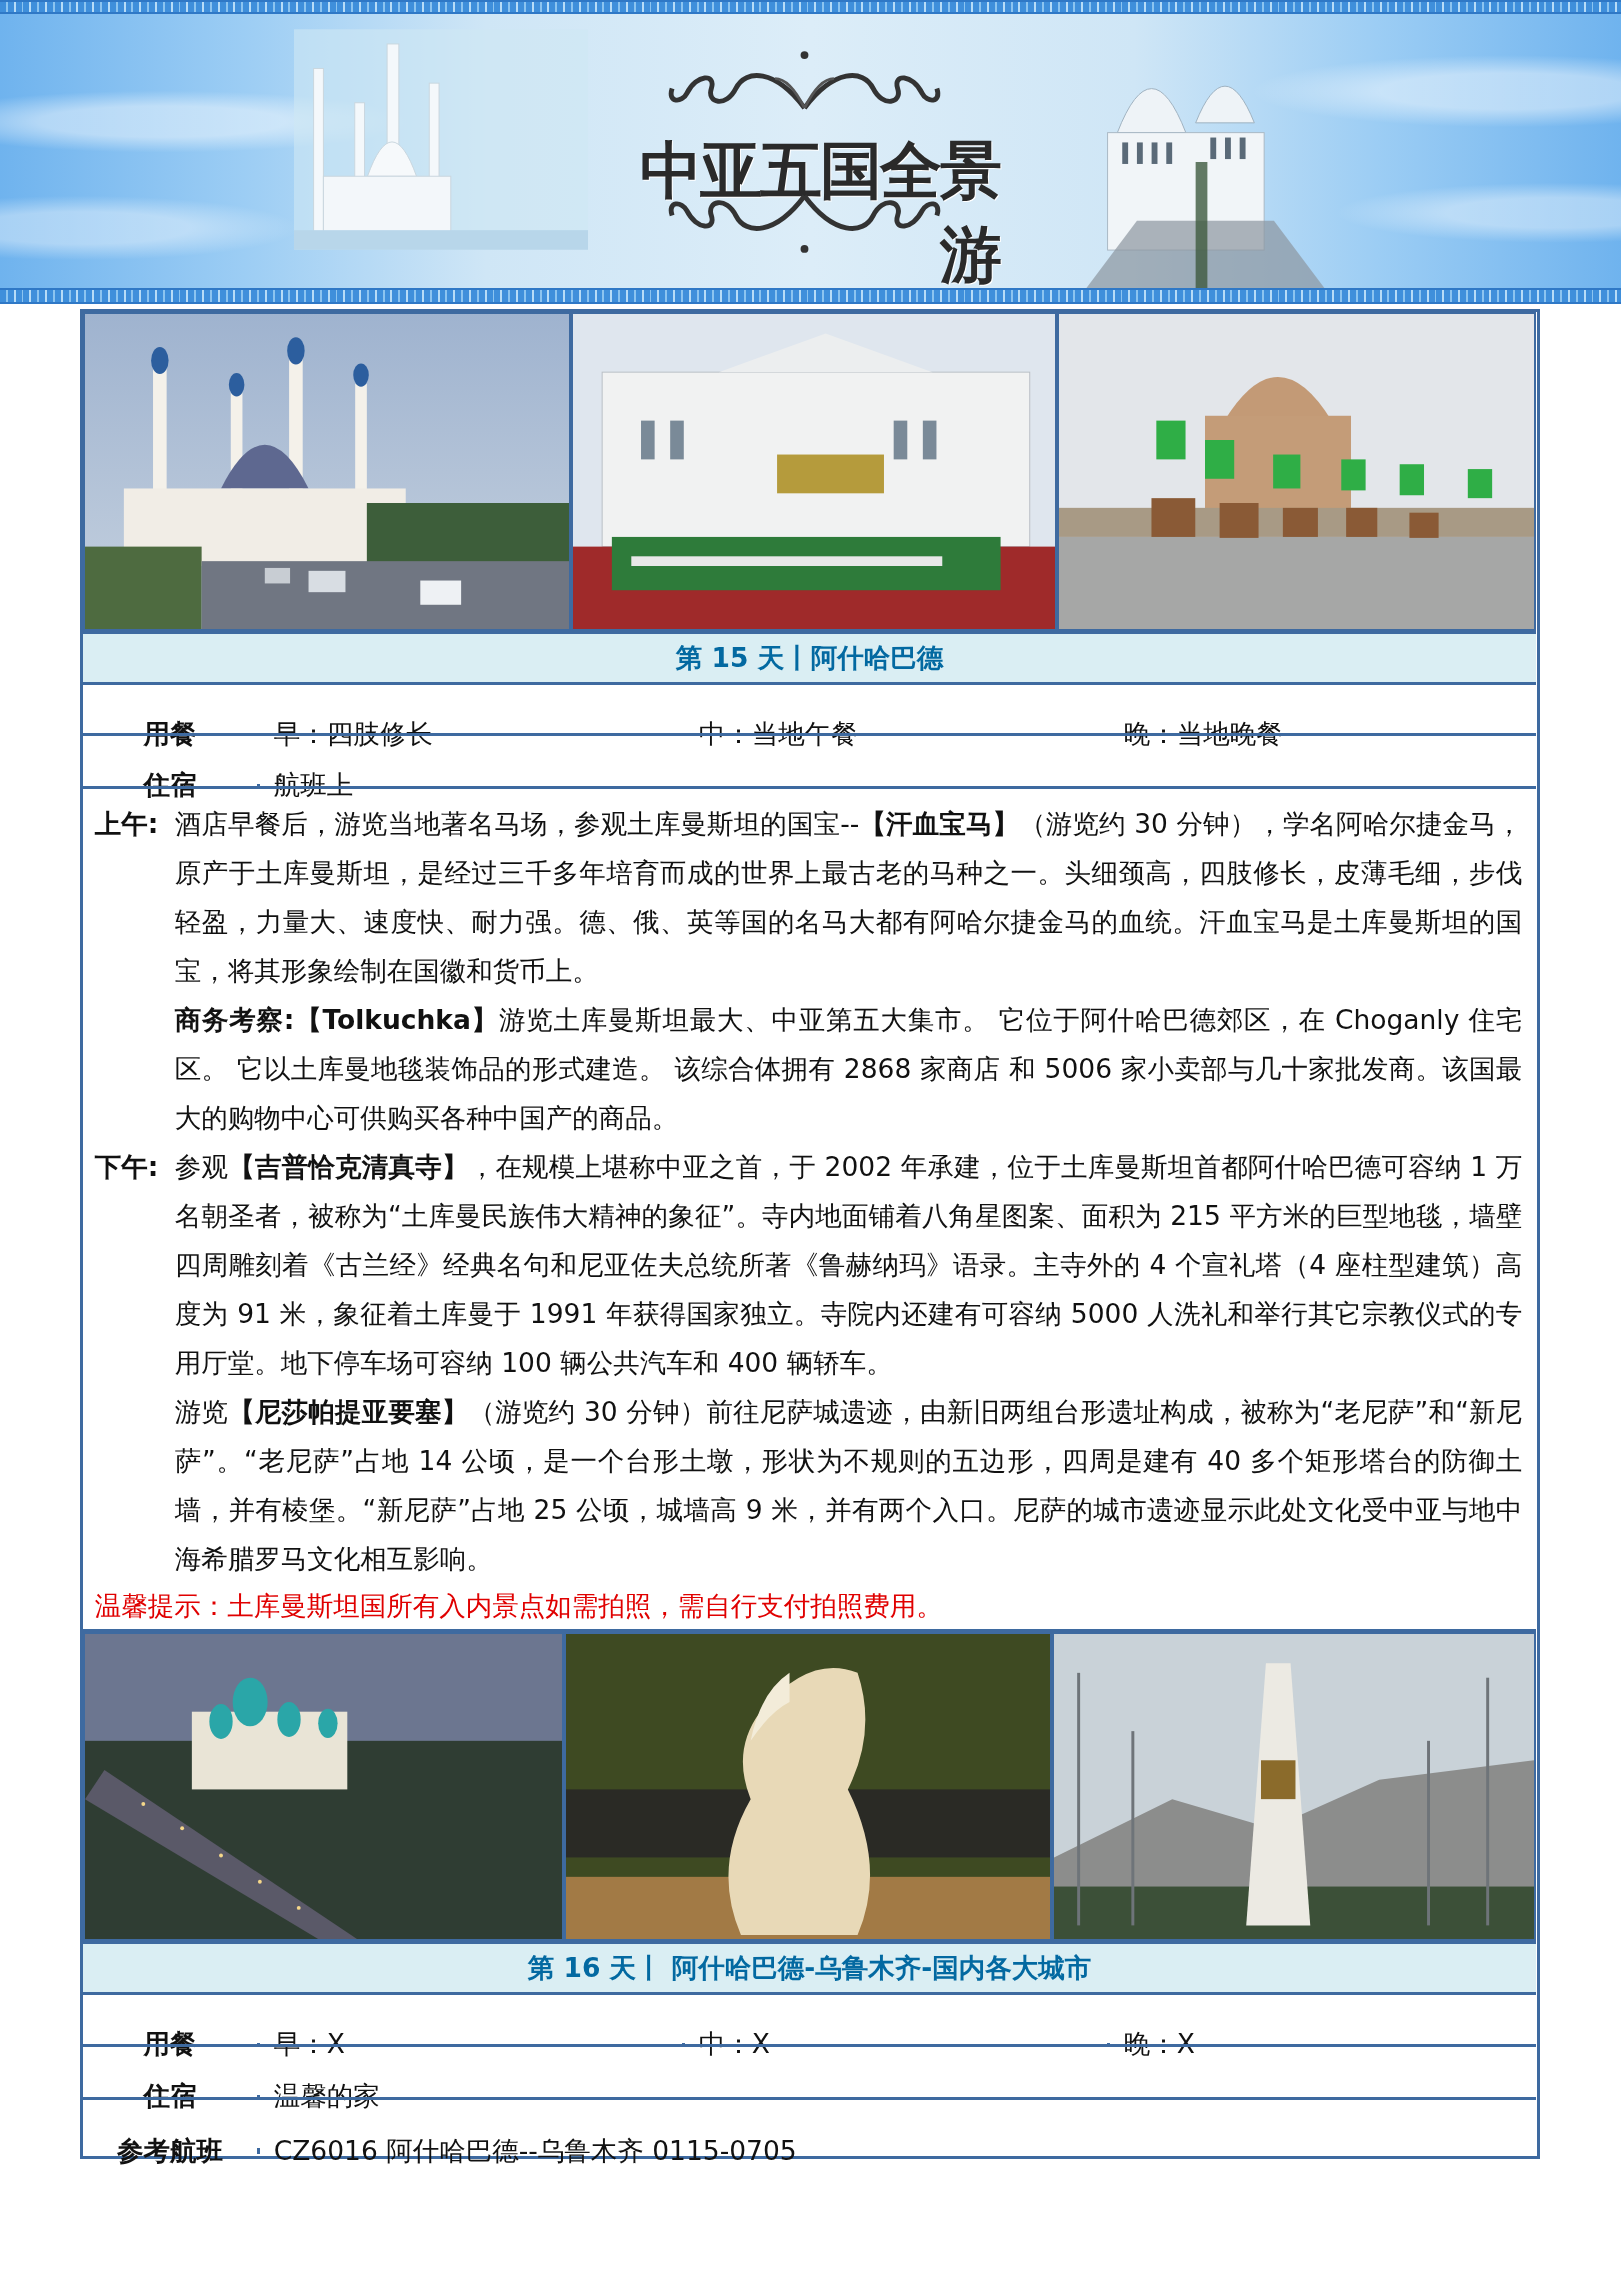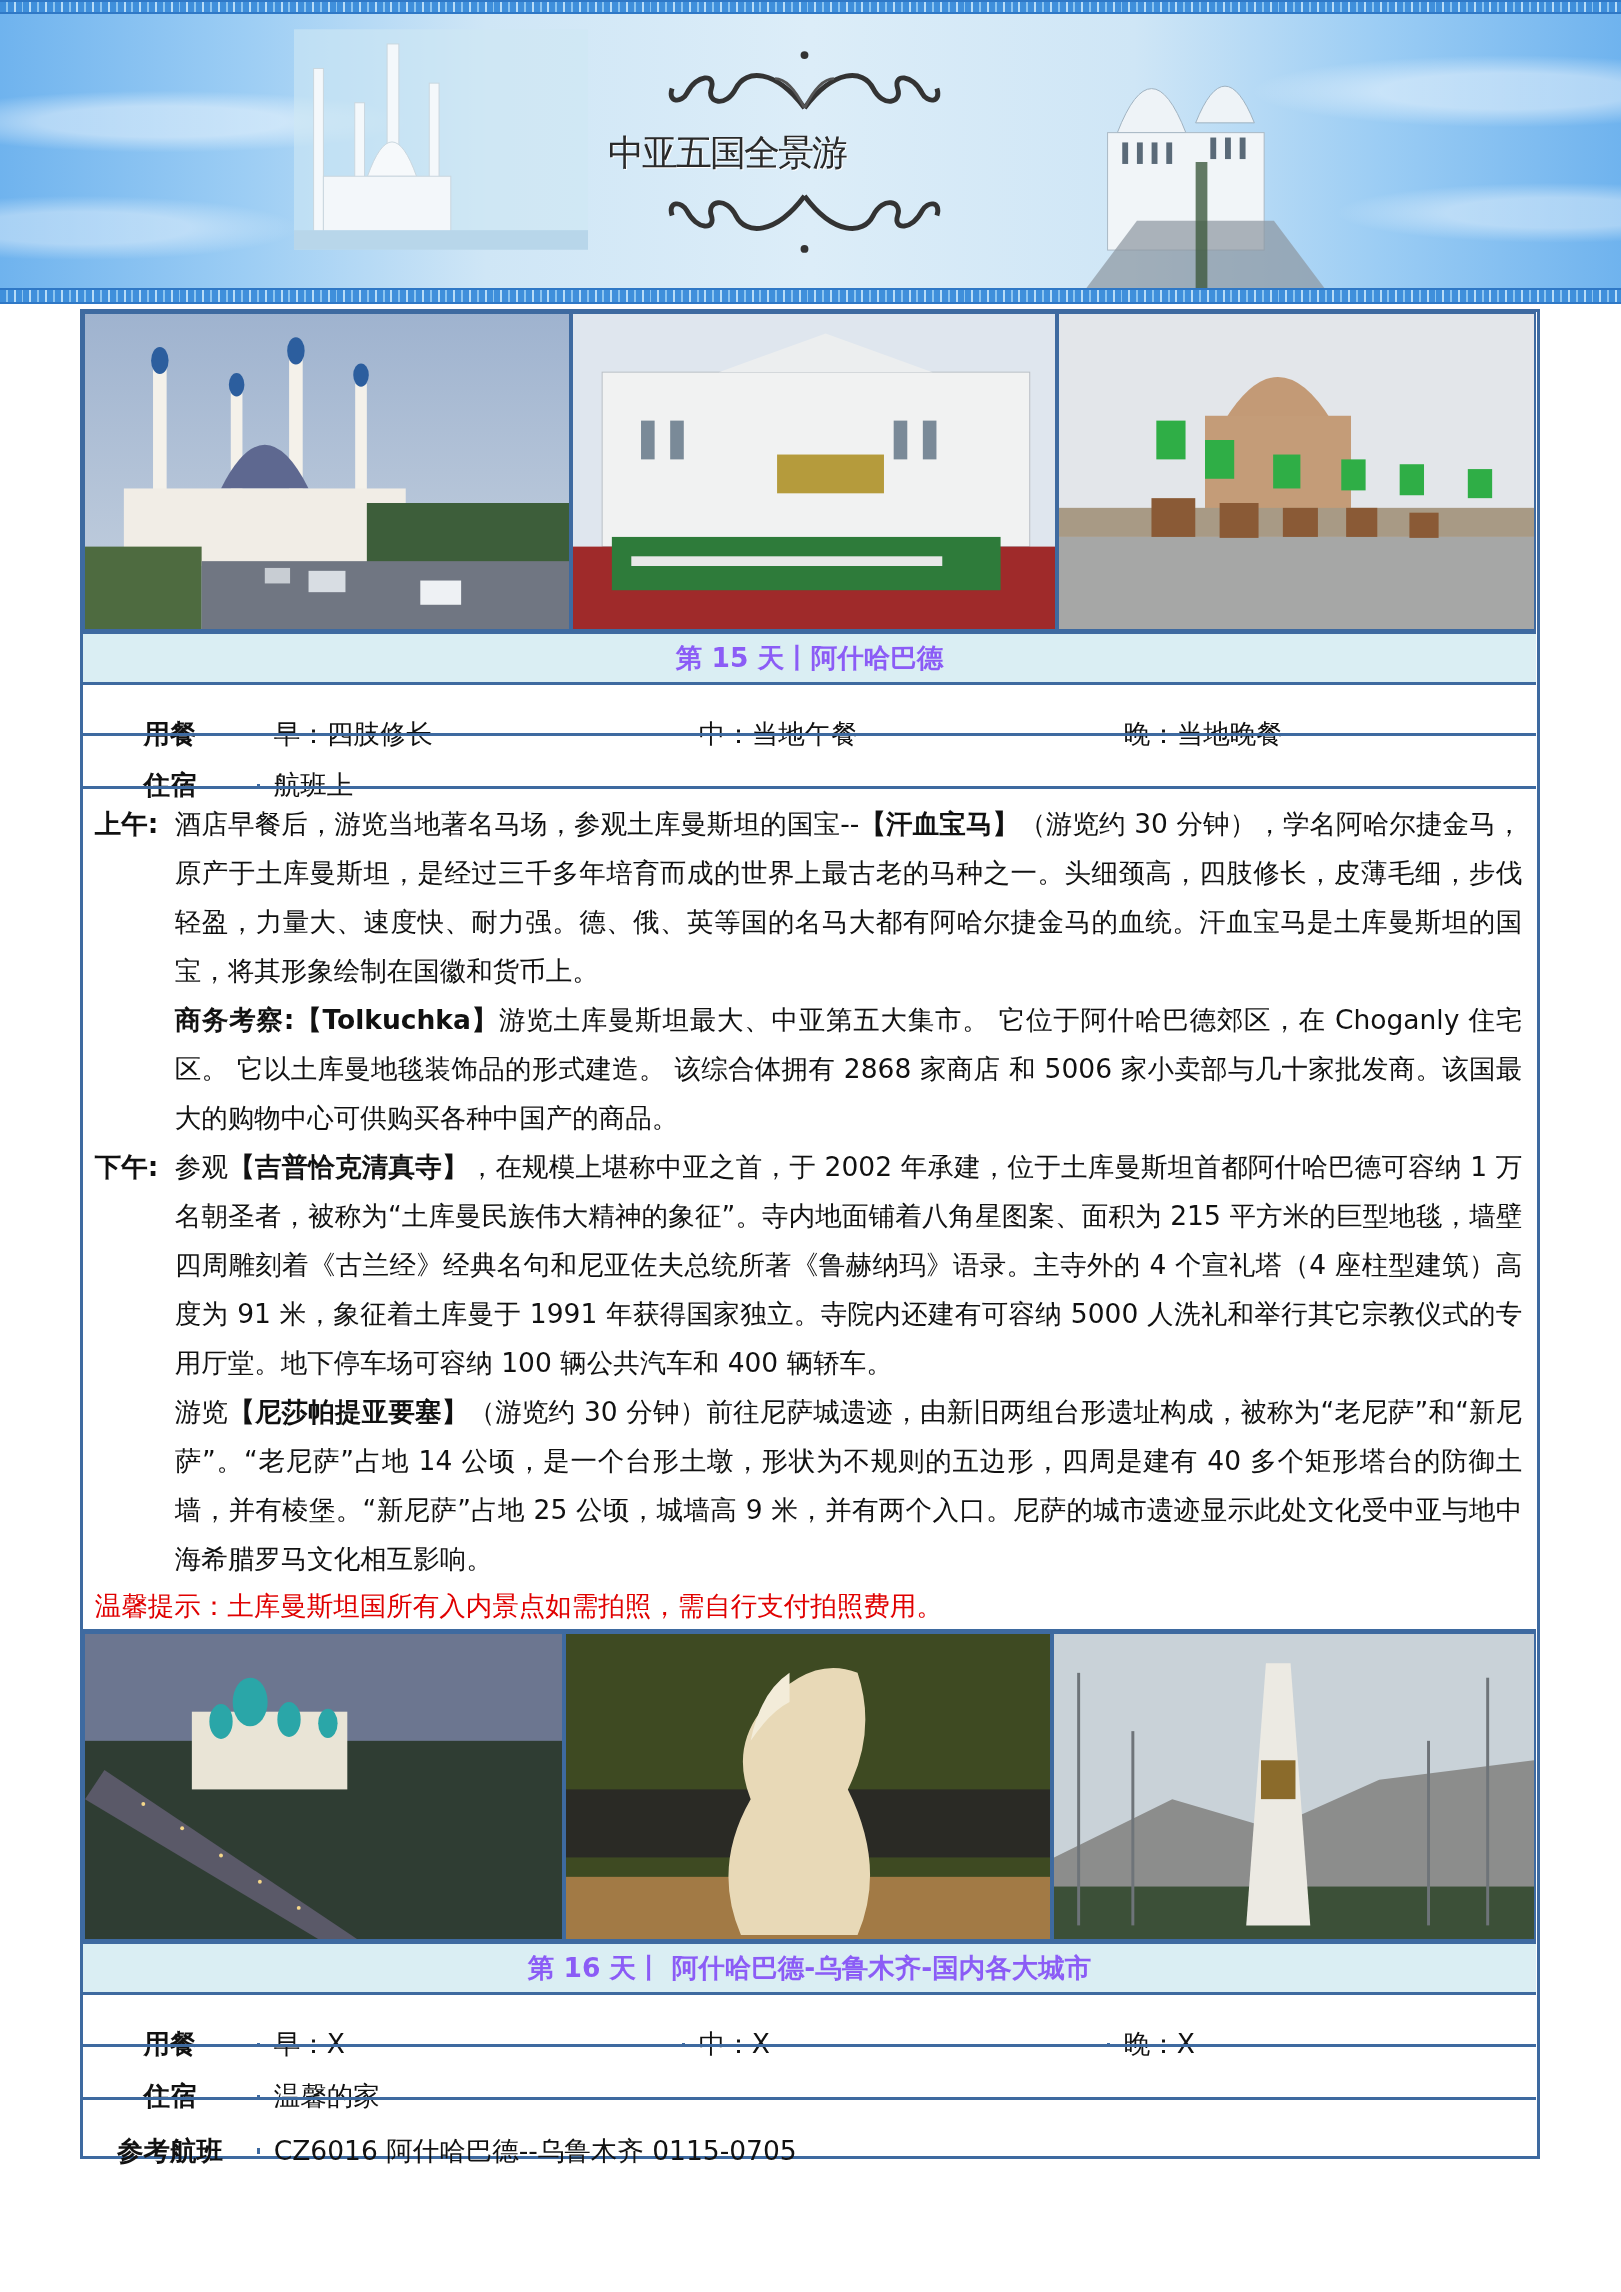--- a/index.html
+++ b/index.html
@@ -27,23 +27,23 @@
   .mosque-left {
     position: absolute; left: 294px; top: 29px; width: 294px; height: 221px;
   }
   .mosque-right {
     position: absolute; left: 1078px; top: 24.5px; width: 294px; height: 274px;
   }
   .banner-title-wrap {
     position: absolute; left: 608px; top: 49px; width: 392px; height: 206px; text-align: center;
   }
   .banner-title {
-    position: absolute; left: 0; top: 80px; width: 392px; text-align: left;
+    position: absolute; left: 0; top: 80px; width: 392px; text-align: right;
     font-family: "DejaVu Serif", "Liberation Serif", serif;
-    font-size: 36px; font-weight: normal; color: #2a2a2a; letter-spacing: -2px;
+    font-size: 62px; font-weight: bold; color: #2a2a2a; letter-spacing: -2px;
     text-shadow: 1px 1px 0 #fff;
   }
   .flourish { position: absolute; left: 19.6px; width: 353px; height: 69px; }
   .flourish.top { top: 0; }
   .flourish.bottom { top: 137px; }
 
   
   .frame {
     position: absolute; left: 80px; top: 309px; width: 1460px; height: 1850px;
     border: 3.9px solid #3e6aa0;
@@ -53,21 +53,21 @@
     position: relative; height: 100%; overflow: hidden;
     border: 2px solid #3e6aa0;
   }
 
   .row {
     position: absolute; left: 0; width: 1453px; display: flex;
     border-top: 3.9px solid #3e6aa0;
   }
   .day-head {
     background: #daeef3; justify-content: center; align-items: center;
-    font-weight: bold; font-size: 26.5px; color: #8b5cf6;
+    font-weight: bold; font-size: 26.5px; color: #0369a1;
   }
   .cell {
     display: flex; align-items: center; font-size: 26.5px; color: #111;
     padding-left: 13.7px;
     margin-top: 48px;
   }
   .cell.label { width: 177px; justify-content: center; padding-left: 0; font-weight: bold; border-right: 3.9px solid #3e6aa0; }
   .cell.meal { width: 425px; border-right: 3.9px solid #3e6aa0; }
   .cell.meal.last { border-right: none; flex: 1; }
   .cell.wide { flex: 1; }

